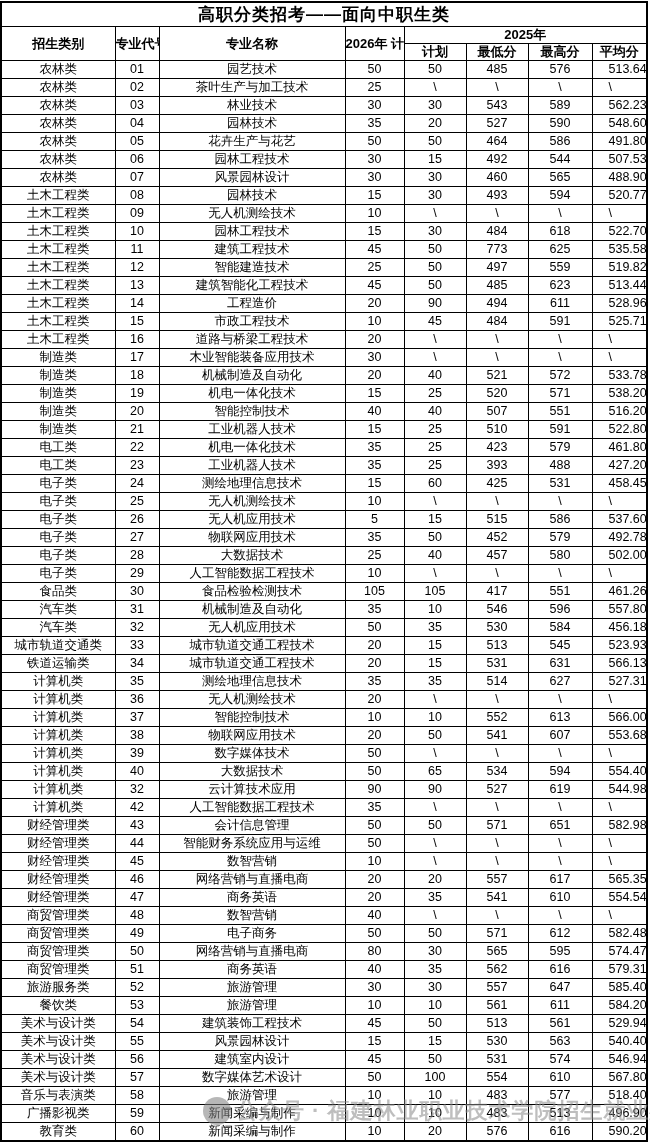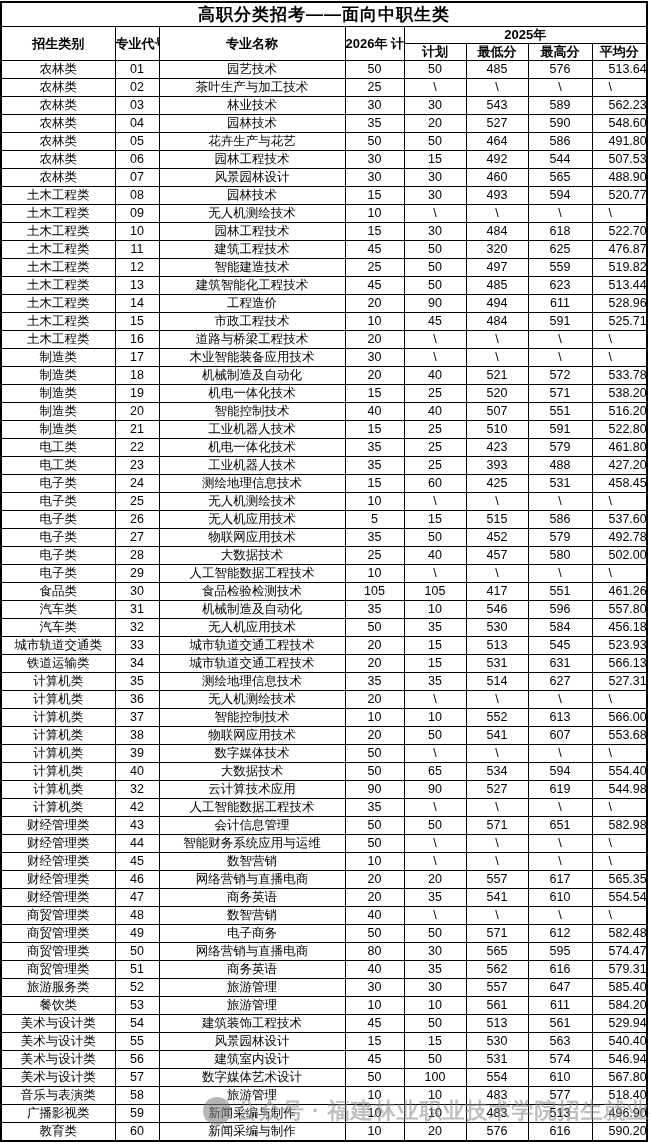--- a/index.html
+++ b/index.html
@@ -210,23 +210,23 @@
           <td>484</td>
           <td>618</td>
           <td class="avg">522.70</td>
         </tr>
         <tr>
           <td>土木工程类</td>
           <td>11</td>
           <td>建筑工程技术</td>
           <td>45</td>
           <td>50</td>
-          <td>320</td>
+          <td>773</td>
           <td>625</td>
-          <td class="avg">476.87</td>
+          <td class="avg">535.58</td>
         </tr>
         <tr>
           <td>土木工程类</td>
           <td>12</td>
           <td>智能建造技术</td>
           <td>25</td>
           <td>50</td>
           <td>497</td>
           <td>559</td>
           <td class="avg">519.82</td>

